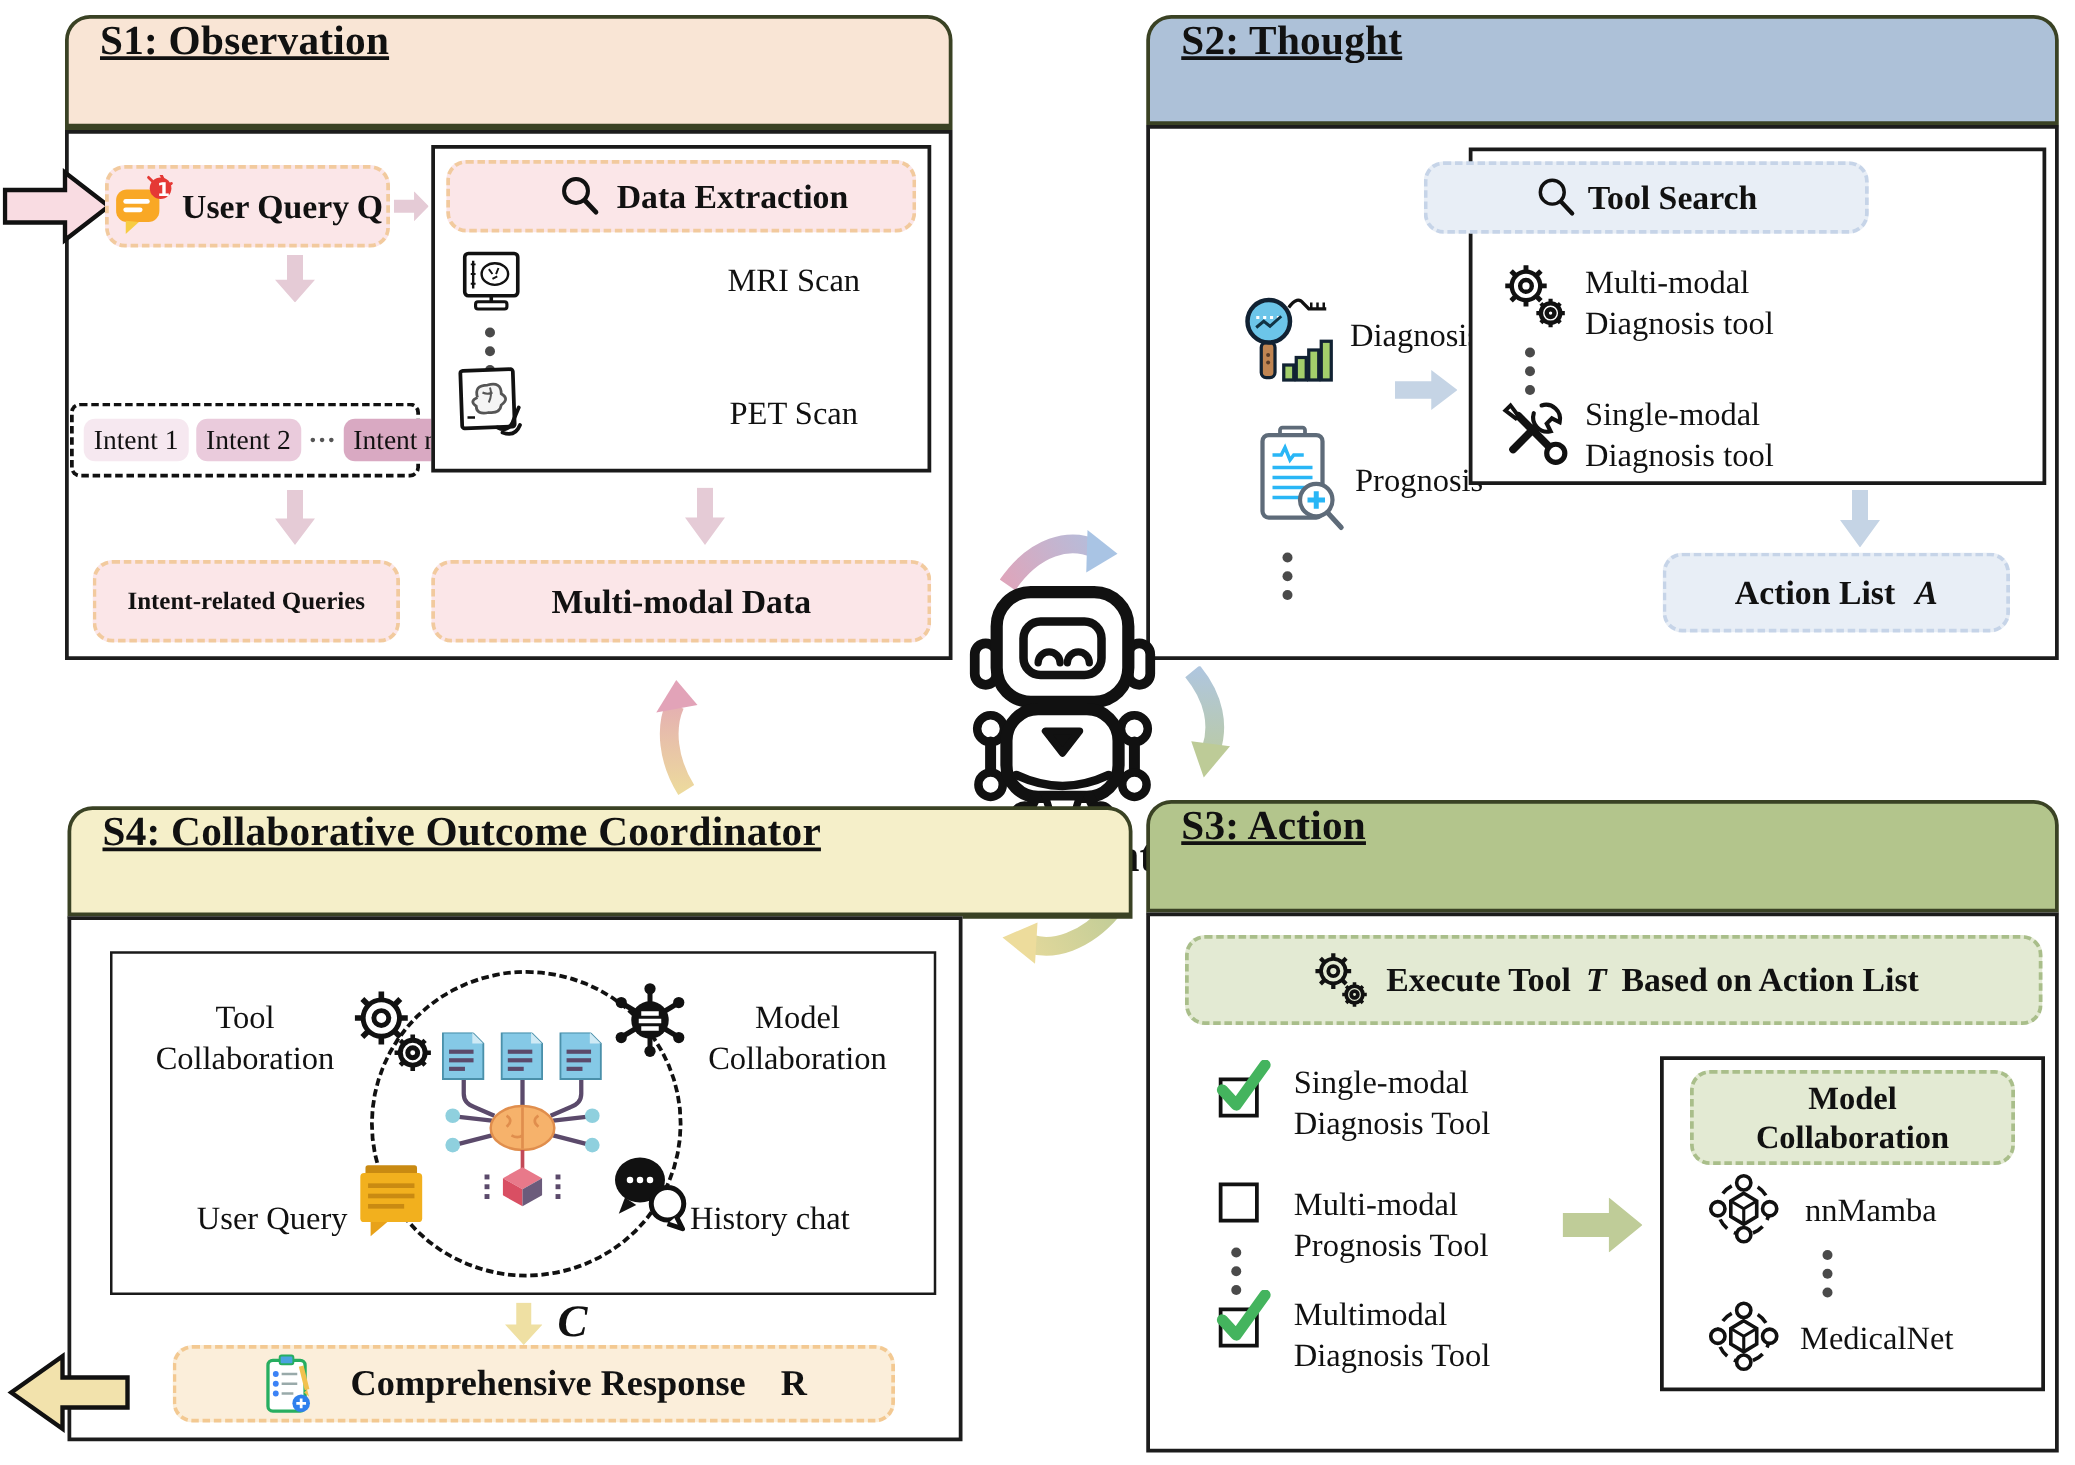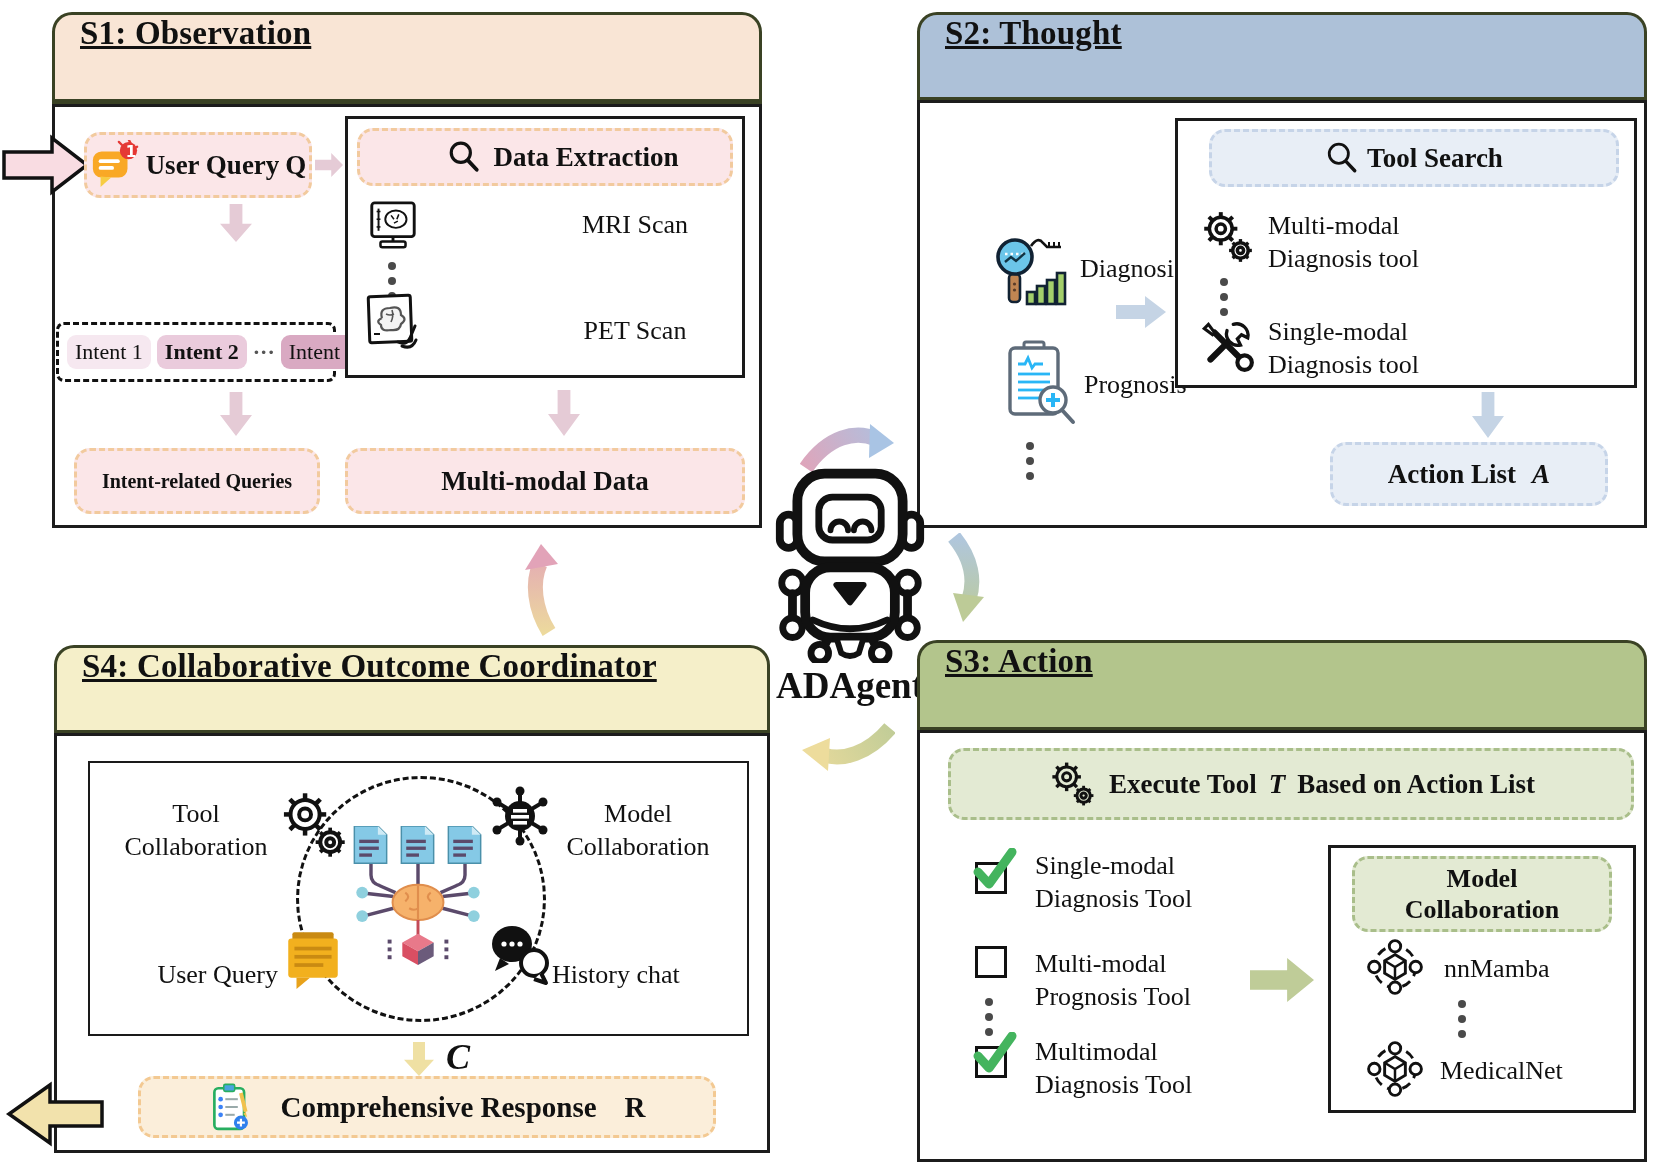--- a/index.html
+++ b/index.html
@@ -72,21 +72,21 @@
     <span class="t">User Query</span>
     <span class="t">Q</span>
   </div>
 
   <div class="ar right pinkA" style="left:315px;top:153px;width:28px;height:24px;"></div>
   <div class="ar down pinkA" style="left:220px;top:204px;width:32px;height:38px;"></div>
 
 
   <div class="intents" style="left:56px;top:322px;width:280px;height:60px;">
     <span class="ichip" style="background:#F6E8F0;">Intent 1</span>
-    <span class="ichip" style="background:#EACBDC;font-weight:bold;">Intent 2</span>
+    <span class="ichip" style="background:#EACBDC;">Intent 2</span>
     <span style="font-weight:bold;color:#555;font-size:22px;">···</span>
     <span class="ichip" style="background:#D9A9C2;">Intent n</span>
   </div>
 
   <div class="ar down pinkA" style="left:220px;top:392px;width:32px;height:44px;"></div>
   <div class="chip pink" style="left:74px;top:448px;width:246px;height:66px;">
     <span class="t" style="font-size:20px;">Intent-related Queries</span>
   </div>
 
   <div class="ibox" style="left:345px;top:116px;width:400px;height:262px;"></div>
@@ -171,21 +171,21 @@
   <div class="lbl" style="left:1084px;top:370px;">Prognosis</div>
   <div class="vd" style="left:1026px;top:442px;">
       <span></span>
       <span></span>
       <span></span>
     </div>
 
   <div class="ar right blueA" style="left:1116px;top:296px;width:50px;height:32px;"></div>
 
   <div class="ibox" style="left:1175px;top:118px;width:462px;height:270px;"></div>
-  <div class="chip blue" style="left:1209px;top:129px;width:410px;height:58px;gap:8px;">
+  <div class="chip blue" style="left:1139px;top:129px;width:356px;height:58px;gap:8px;">
     <svg width="34" height="34" viewBox="0 0 32 32">
       <circle cx="13" cy="12" r="9" fill="none" stroke="#111" stroke-width="2.6"></circle>
       <line x1="19.5" y1="19" x2="28" y2="28" stroke="#111" stroke-width="3.2" stroke-linecap="round"></line>
     </svg>
     <span class="t">Tool Search</span>
   </div>
   <svg class="abs" style="left:1198px;top:208px;" width="58" height="58" viewBox="0 0 56 56">
     <g stroke="#111" stroke-width="3.4" fill="none">
       <circle cx="22" cy="20" r="11"></circle>
         <circle cx="22" cy="20" r="4.5"></circle>
@@ -409,21 +409,21 @@
       <circle cx="28" cy="8" r="5.5"></circle>
         <circle cx="28" cy="48" r="5.5"></circle>
         <circle cx="8" cy="28" r="5.5"></circle>
         <circle cx="48" cy="28" r="5.5"></circle>
       <path d="M28 16 l10 6 v12 l-10 6 l-10 -6 v-12 z"></path>
     </g>
     <path d="M18 22 l10 6 l10 -6 M28 28 v12" fill="none" stroke="#111" stroke-width="2.4"></path>
   </svg>
   <div class="lbl" style="left:1440px;top:1056px;">MedicalNet</div>
 
-  <div class="phead" style="left:54px;top:645px;width:716px;height:90px;background:#F5EFC9;">
+  <div class="phead" style="left:54px;top:645px;width:852px;height:90px;background:#F5EFC9;">
     <span class="ptitle">S4: Collaborative Outcome Coordinator</span>
   </div>
   <div class="pbody" style="left:54px;top:733px;width:716px;height:420px;"></div>
 
   <div class="ibox" style="left:88px;top:761px;width:661px;height:275px;border-width:2.5px;"></div>
   <div class="ellipse" style="left:296px;top:776px;width:244px;height:240px;"></div>
 
   <div class="lbl2" style="left:100px;top:798px;width:192px;">
     <div>Tool</div>
     <div>Collaboration</div>

